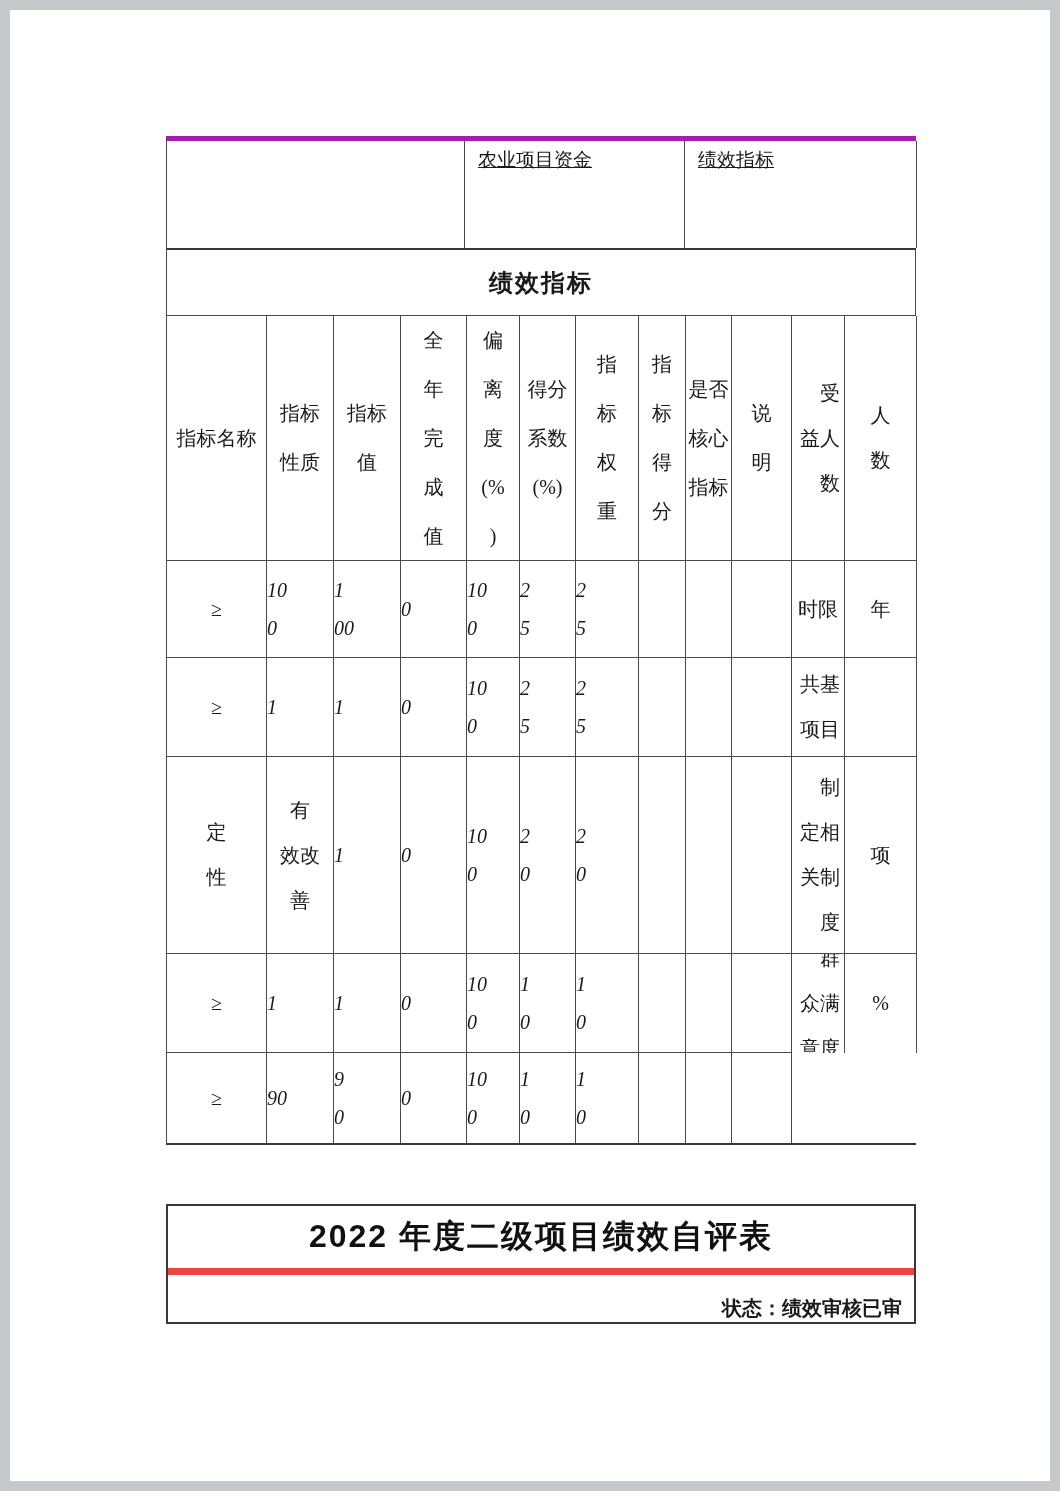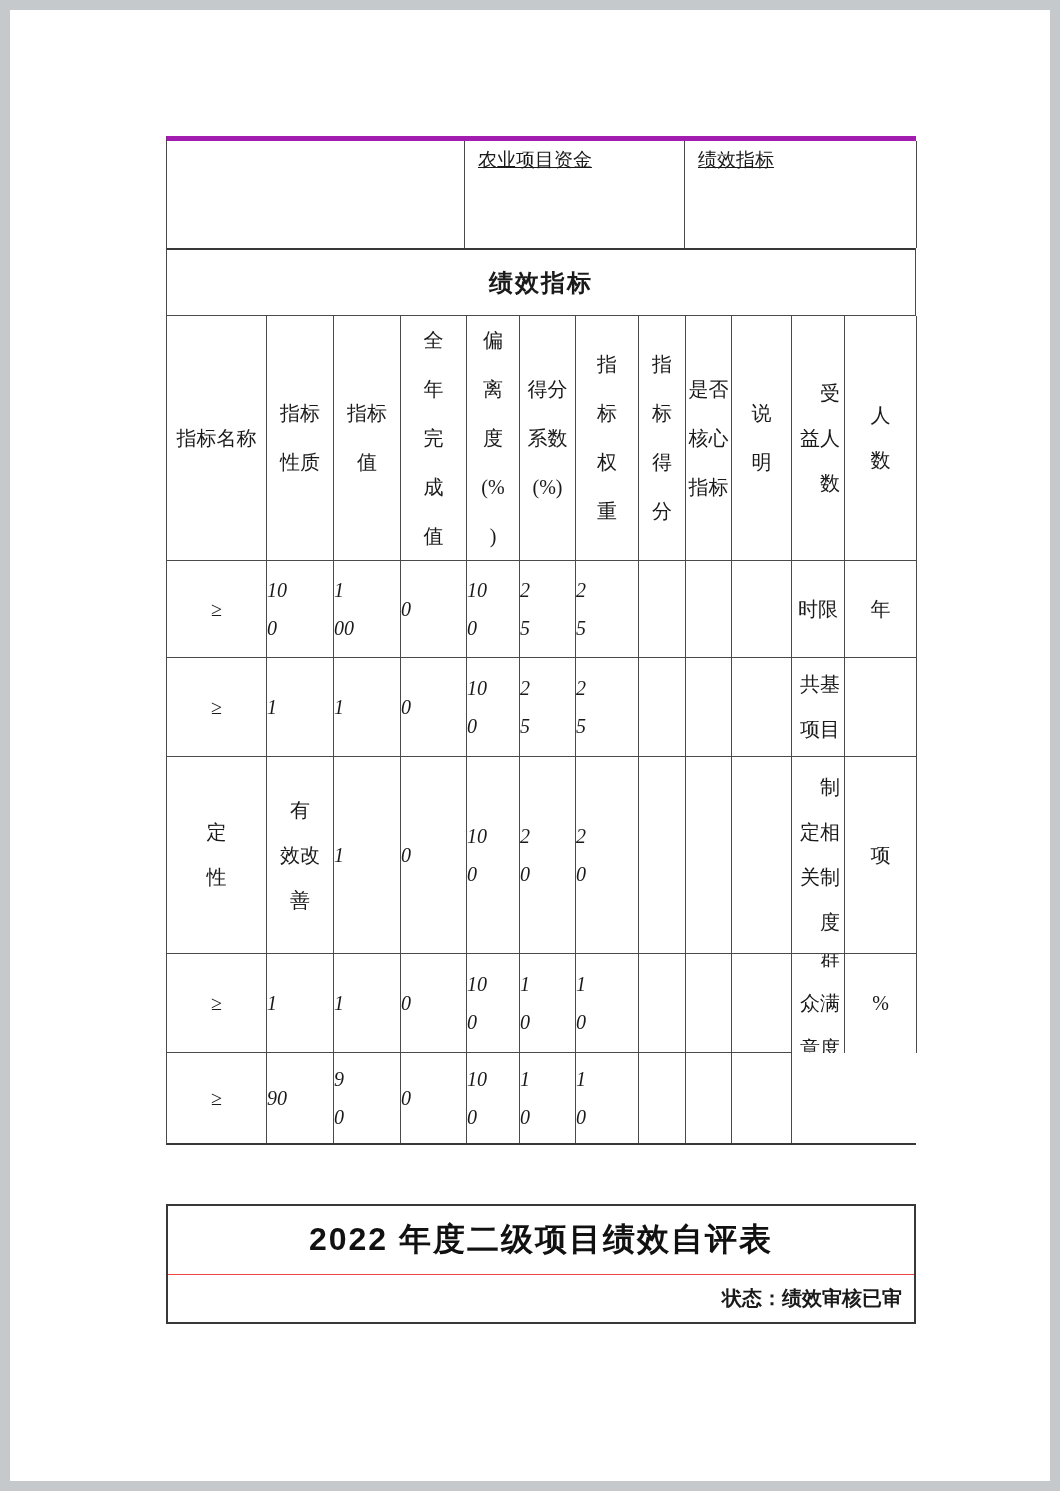--- a/index.html
+++ b/index.html
@@ -31,24 +31,24 @@
   .hc { justify-content: center; }
   .hc > span { text-align: center; line-height: 49px; }
   .cc { justify-content: center; }
   .cc > span { text-align: center; line-height: 45px; }
   .name > span { text-align: right; text-indent: 11px; padding: 0 4px 0 2px; line-height: 45px; }
   .num > span { text-align: left; padding-right: 11px; line-height: 38px; font-style: italic; }
 
   
   .footer-box { margin-top: 59px; border: 2px solid #383838; }
   .footer-title { height: 69px; display: flex; align-items: center; justify-content: center;
-                  border-bottom: 1px solid #ef4444;
+                  border-bottom: 7px solid #ef4444;
                   font-family: "Liberation Sans", "DejaVu Sans", sans-serif; font-weight: 700;
                   font-size: 32px; letter-spacing: 2px; color: #111; }
-  .footer-status { height: 47px; display: flex; align-items: center; justify-content: flex-end;
+  .footer-status { height: 47px; display: flex; align-items: flex-end; justify-content: flex-end;
                    padding-right: 12px; font-size: 20px; font-weight: 600; }
 </style>
 </head>
 <body>
 
 <div class="screen">
   <div class="paper">
     <div class="doc">
 
       <div class="info-table">

